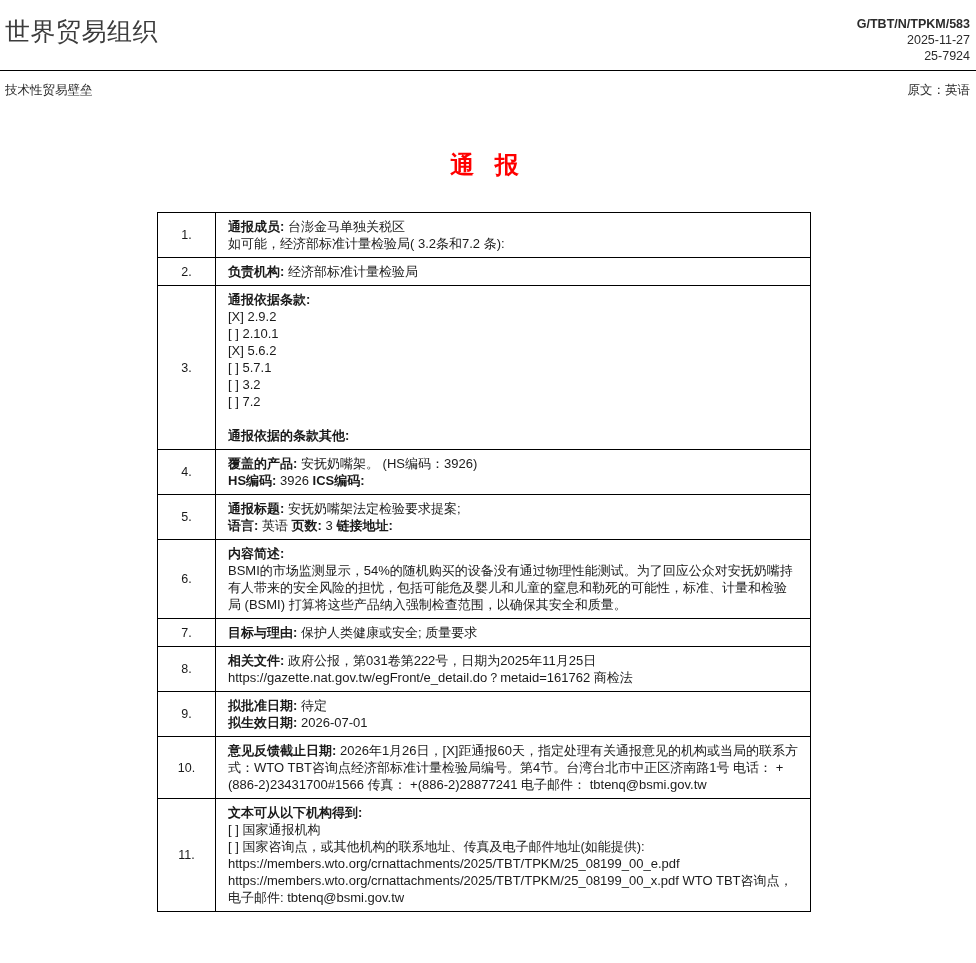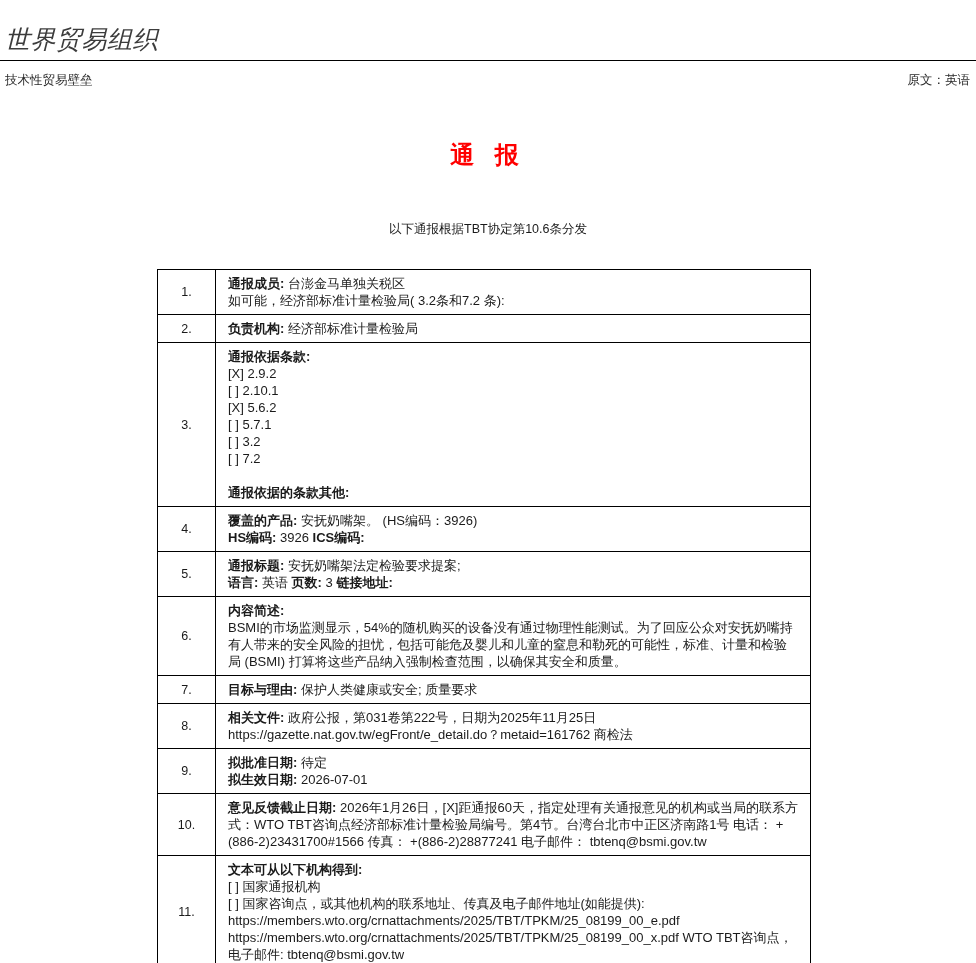--- a/index.html
+++ b/index.html
@@ -6,21 +6,21 @@
   .page{
     position:relative;
     width:976px;height:963px;
     overflow:hidden;
     background:#ffffff;
     color:#1a1a1a;
     font-family:"Liberation Sans","DejaVu Sans",sans-serif;
     font-size:13px;
   }
   
-  .masthead{display:flex;justify-content:space-between;align-items:flex-start;padding:24px 6px 0 5px;font-style:italic;}
+  .masthead{display:flex;justify-content:space-between;align-items:flex-start;padding:16px 6px 0 5px;}
   .org-title{font-size:25px;color:#3c3c3c;letter-spacing:0.5px;line-height:30px;}
   .head-right{text-align:right;font-size:12.5px;line-height:16px;color:#2b2b2b;}
   .doc-number{font-weight:bold;}
   .rule{border:none;border-top:1.5px solid #000;margin:6px 0 0 0;}
   .subhead{display:flex;justify-content:space-between;padding:11px 6px 0 5px;font-size:12.5px;color:#2b2b2b;}
   .section-title{font-weight:normal;}
   
   .doc-title{
     text-align:center;font-size:24px;font-weight:bold;
     margin:50px 0 0 0;letter-spacing:7px;
@@ -39,32 +39,36 @@
   .line{line-height:17px;min-height:17px;word-wrap:break-word;}
   .b{font-weight:bold;}
 </style>
 </head>
 <body>
 
 <div class="page">
 
   <div class="masthead">
     <div class="org-title">世界贸易组织</div>
+    <div class="head-right">
+      <div class="doc-number">G/TBT/N/TPKM/583</div>
+      <div class="doc-date">2025-11-27</div>
+      <div class="doc-ref">25-7924</div>
+    </div>
   </div>
 
   <hr class="rule">
 
   <div class="subhead">
     <div class="section-title">技术性贸易壁垒</div>
     <div class="original-language">原文：英语</div>
   </div>
 
   <div class="doc-title" style="color: rgb(255, 0, 0);">通 报</div>
 
-  <div class="subtitle">以下通报根据TBT协定第10.6条分发</div>
 
   <table class="notif-table">
     <tbody>
         <tr>
           <td class="num">1.</td>
           <td class="content">
             <div class="line"><span class="b">通报成员:</span><span> 台澎金马单独关税区</span></div>
             <div class="line"><span>如可能，经济部标准计量检验局( 3.2条和7.2 条):</span></div>
           </td>
         </tr>

